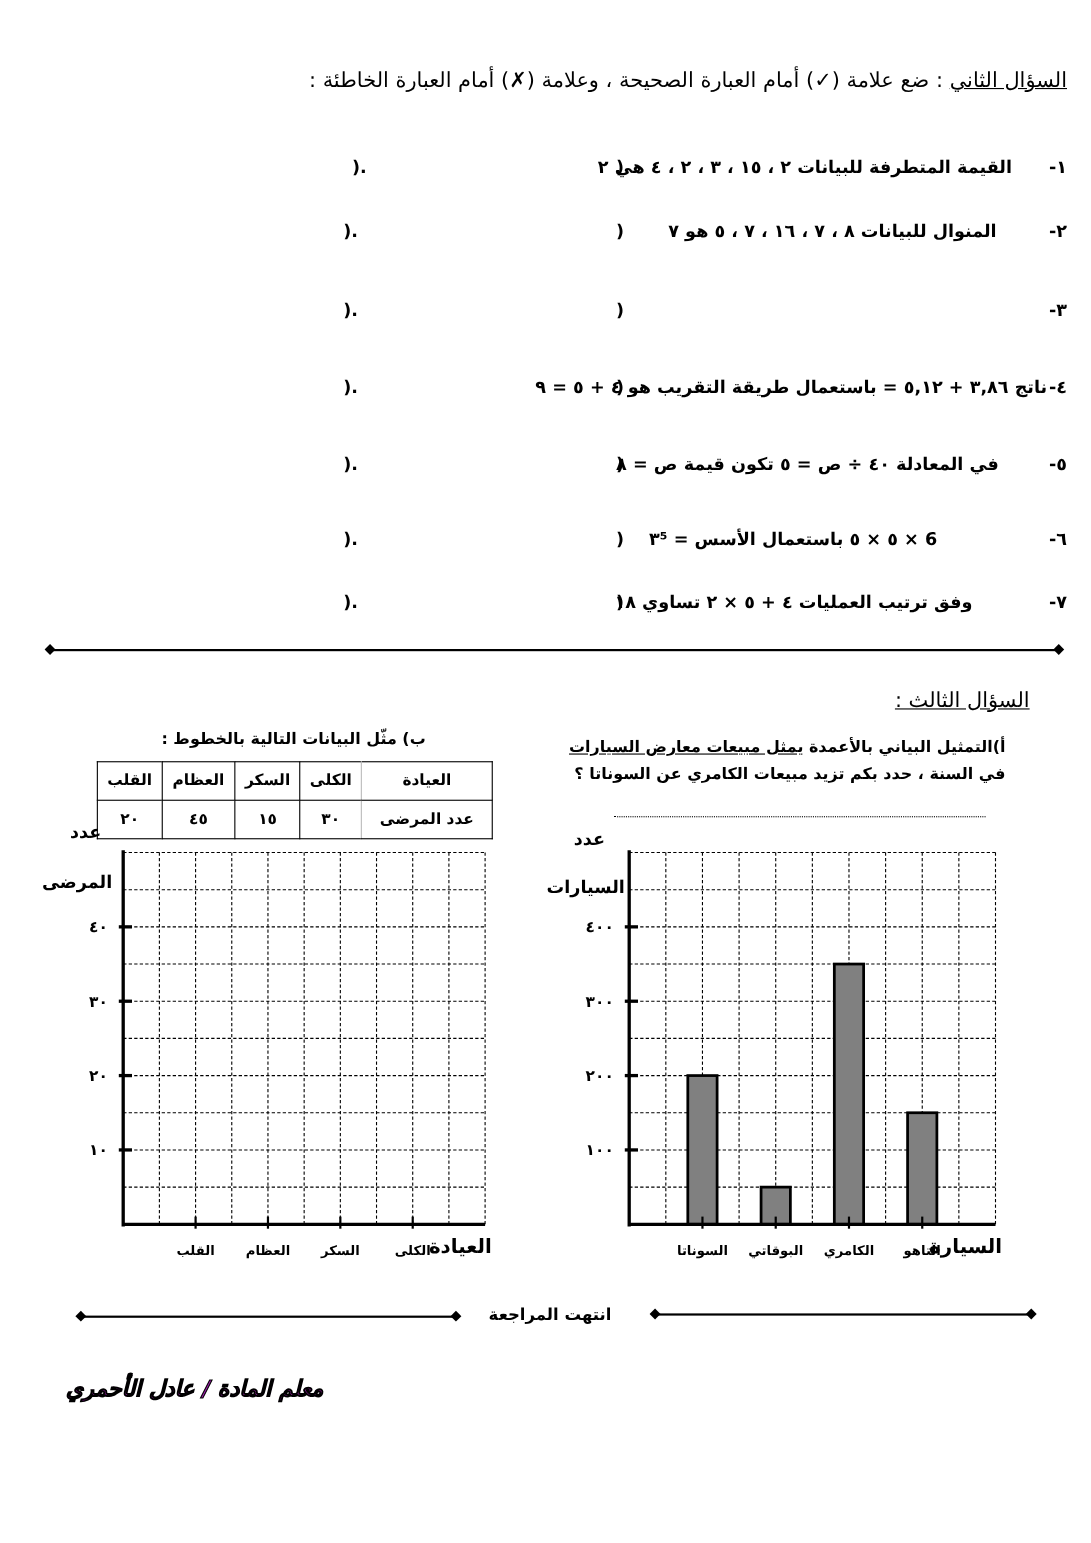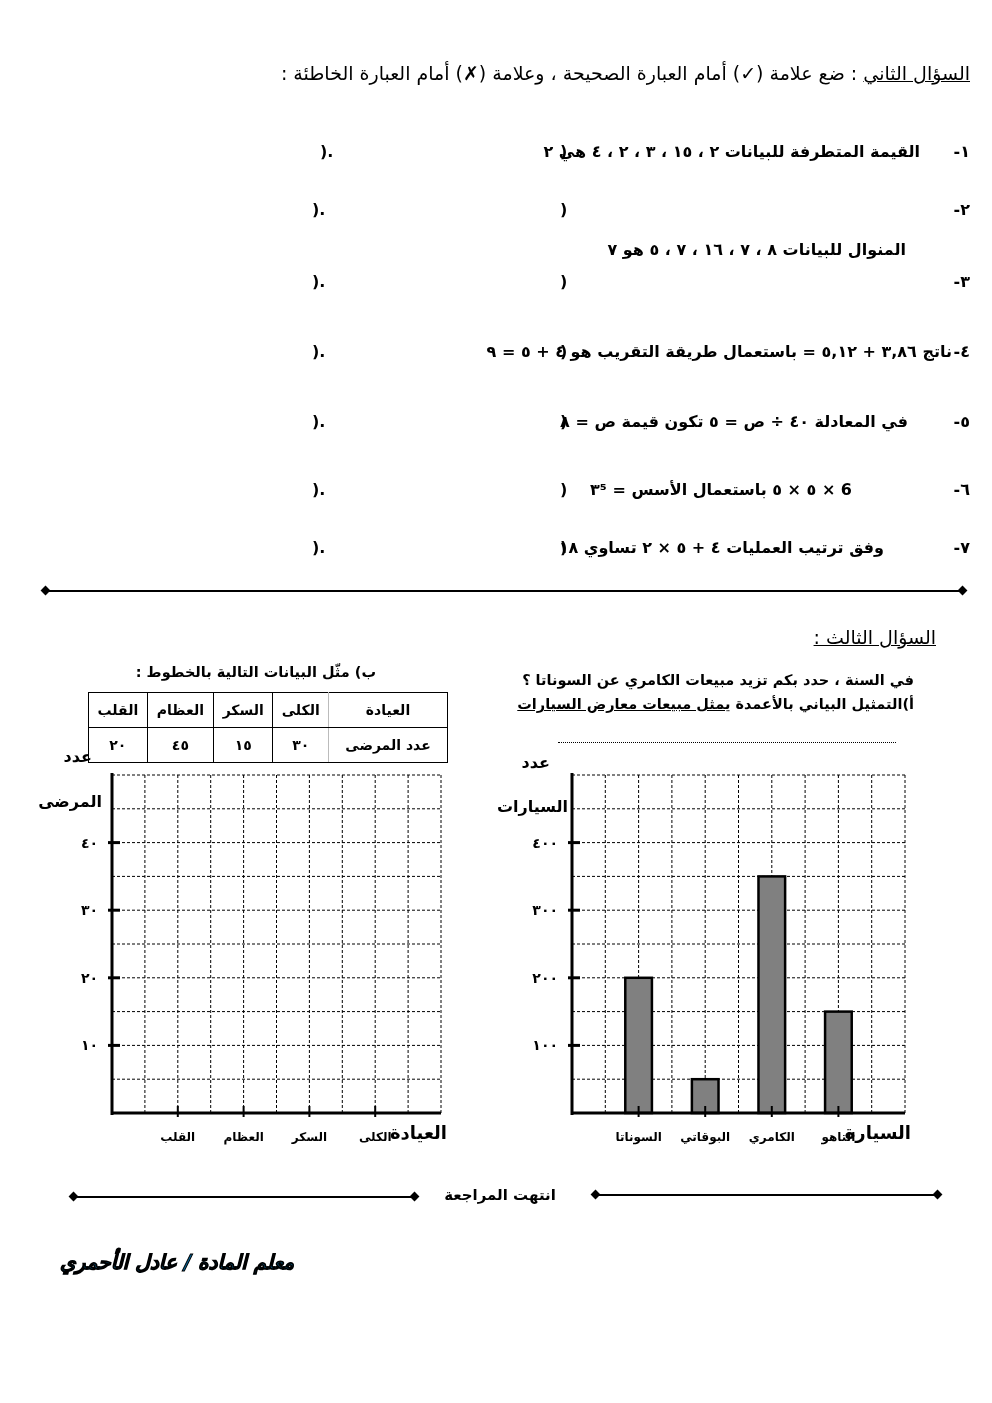--- a/index.html
+++ b/index.html
@@ -15,40 +15,40 @@
   .q .paren-open { position: absolute; left: 250px; top: 0; }
   .q .paren-close { position: absolute; left: 0px; top: 0; }
   .sep { position: absolute; height: 2px; background: #000; }
   .diamond { position: absolute; width: 7px; height: 7px; background: #000; transform: rotate(45deg); }
   table.data { border-collapse: collapse; font-size: 14px; font-weight: bold; direction: rtl; }
   table.data td { border: 1px solid #000; text-align: center; height: 34px; padding: 0 4px; }
   .tick { font-size: 14px; font-weight: bold; white-space: nowrap; }
   .xlabel { font-size: 12px; font-weight: bold; white-space: nowrap; direction: rtl; }
   .axis-title { font-size: 18px; font-weight: bold; white-space: nowrap; direction: rtl; }
   .signature { font-family: "DejaVu Serif", serif; font-size: 20px; font-weight: bold; font-style: italic;
-               color: #0369a1; -webkit-text-stroke: 1px #000; white-space: nowrap; direction: rtl; letter-spacing: 1px; }
+               color: #a21caf; -webkit-text-stroke: 1px #000; white-space: nowrap; direction: rtl; letter-spacing: 1px; }
   .dots { border-bottom: 1px dotted #000; }
 </style>
 </head>
 <body>
 
 <div class="abs rtl title" style="right:22px; top:62px;">
   <span class="u">السؤال الثاني</span><span> : ضع علامة (✓) أمام العبارة الصحيحة ، وعلامة (✗) أمام العبارة الخاطئة :</span>
 </div>
 
 <div id="q2-items">
     <div class="q" style="top: 142px;">
       <span class="num">١-</span>
       <span class="txt" style="right: 50px; text-align: right;">القيمة المتطرفة للبيانات   ٢ ، ١٥ ، ٣ ، ٢ ، ٤ هي ٢</span>
       <span class="paren-open">(</span>
       <span class="paren-close" style="direction: ltr; left: 10px;">).</span>
     </div>
     <div class="q" style="top: 200px;">
       <span class="num">٢-</span>
-      <span class="txt" style="right: 64px; margin-top: 40px;">المنوال للبيانات     ٨ ، ٧ ، ١٦ ، ٧ ، ٥   هو ٧</span>
+      <span class="txt" style="right: 64px;">المنوال للبيانات     ٨ ، ٧ ، ١٦ ، ٧ ، ٥   هو ٧</span>
       <span class="paren-open">(</span>
       <span class="paren-close" style="direction: ltr; left: 2px;">).</span>
     </div>
     <div class="q" style="top: 272px;">
       <span class="num">٣-</span>
       <span class="paren-open">(</span>
       <span class="paren-close" style="direction: ltr; left: 2px;">).</span>
     </div>
     <div class="q" style="top: 342px;">
       <span class="num" style="right: 0px;">٤-</span>
@@ -76,26 +76,26 @@
     </div>
   </div>
 
 <div class="sep" style="left:46px; width:918px; top:590px;"></div>
 <div class="diamond" style="left:42px; top:587px;"></div>
 <div class="diamond" style="left:959px; top:587px;"></div>
 
 <div class="abs rtl title u" style="right:56px; top:626px;">السؤال الثالث :</div>
 
 <div class="abs rtl" style="right:78px; top:668px; font-size:14.5px; font-weight:bold; white-space:nowrap; line-height:24px;">
+  <div><span>أ)التمثيل البياني بالأعمدة </span><span class="u">يمثل مبيعات معارض السيارات</span></div>
   <div>في السنة ، حدد بكم تزيد مبيعات الكامري عن السوناتا ؟</div>
-  <div><span>أ)التمثيل البياني بالأعمدة </span><span class="u">يمثل مبيعات معارض السيارات</span></div>
 </div>
 <div class="abs dots" style="left:558px; width:338px; top:738px; height:4px;"></div>
 
-<div class="abs rtl" style="left:140px; top:664px; width:236px; text-align:right; font-size:14.5px; font-weight:bold; white-space:nowrap;">ب) مثّل البيانات التالية بالخطوط :</div>
+<div class="abs rtl" style="left:151px; top:664px; width:236px; text-align:right; font-size:14.5px; font-weight:bold; white-space:nowrap;">ب) مثّل البيانات التالية بالخطوط :</div>
 
 <table class="data abs" style="left:88px; top:692px; width:360px;">
   <tbody>
       <tr>
     <td style="width:110px; border-left-color:#bbb;">العيادة</td>
     <td>الكلى</td>
     <td>السكر</td>
     <td>العظام</td>
     <td>القلب</td>
   </tr>

